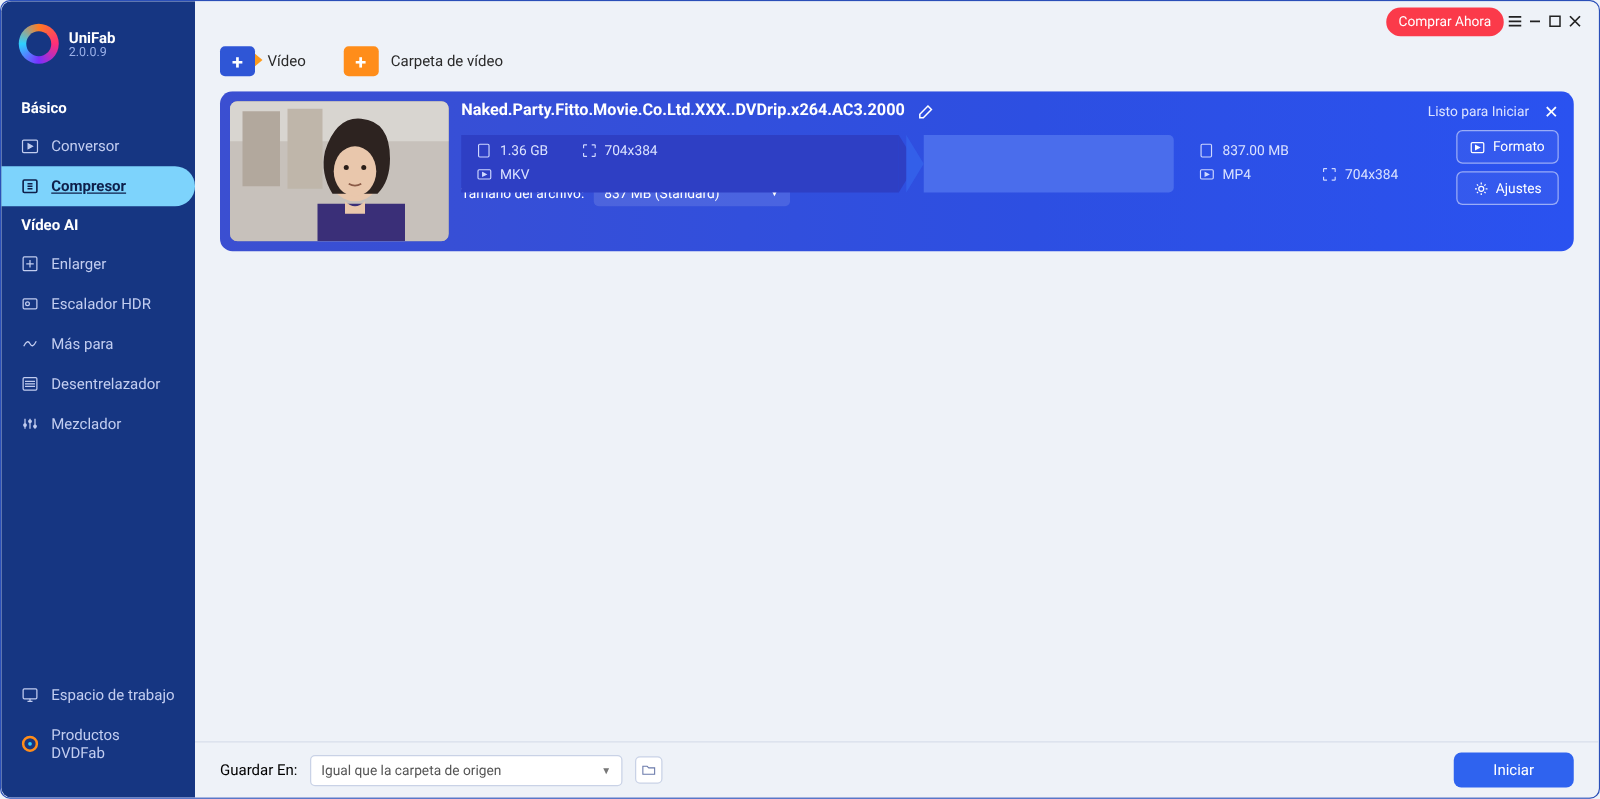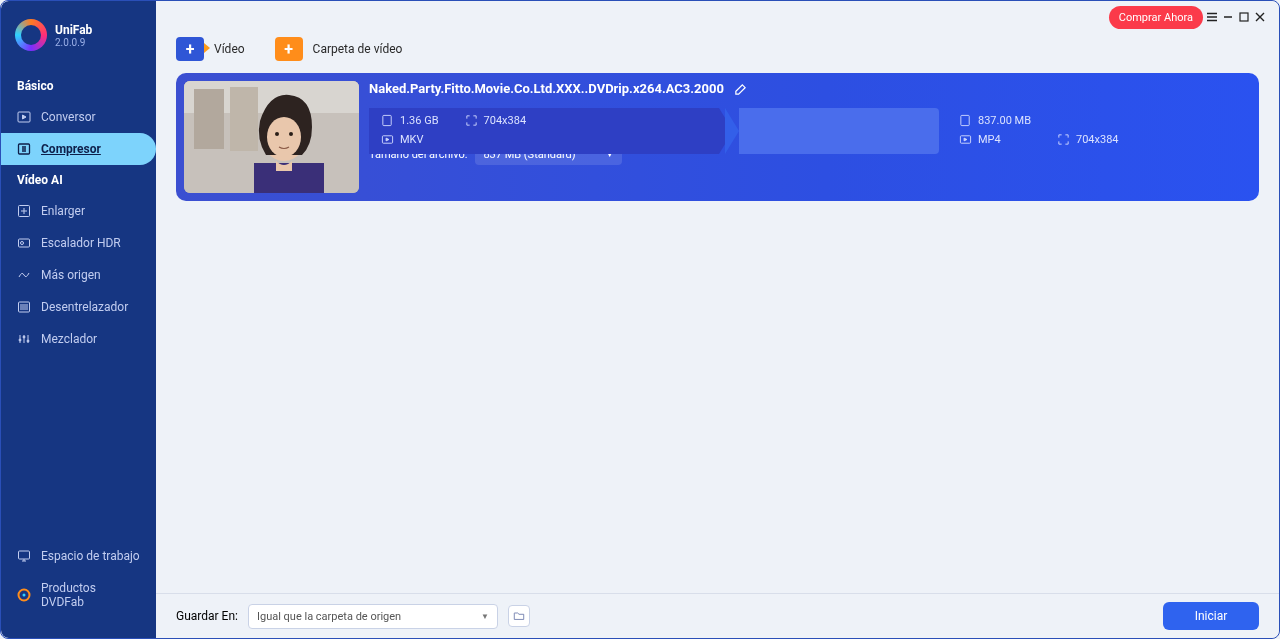--- a/index.html
+++ b/index.html
@@ -53,21 +53,21 @@
 .arrow-container { width: 570px; height: 46px; position: relative; display: flex; align-items: center; }
 .arrow-left { position: absolute; left: 0; top: 0; height: 100%; width: 350px; background: #2e3fc4; }
 .arrow-left::after { content: ""; position: absolute; right: -14px; top: 0; width: 0; height: 0; border-left: 14px solid #2e3fc4; border-top: 23px solid transparent; border-bottom: 23px solid transparent; }
 .arrow-right { position: absolute; left: 370px; top: 0; height: 100%; right: 0; background: #4a6dec; border-radius: 0 4px 4px 0; }
 .arrow-right::before { content: ""; position: absolute; left: -14px; top: 0; width: 0; height: 0; border-left: 14px solid #335fe9; border-top: 23px solid transparent; border-bottom: 23px solid transparent; z-index: 2; }
 
 .meta-left-layer { position: absolute; left: 12px; top: 6px; z-index: 3; }
 .meta-right-layer { position: absolute; left: 558px; top: 6px; z-index: 3; }
 
 .filesize-row { display: flex; align-items: center; gap: 8px; font-size: 11px; }
-.dropdown { background: rgba(255,255,255,0.12); border: none; border-radius: 4px; padding: 4px 8px; display: flex; align-items: center; gap: 30px; font-size: 11px; cursor: pointer; color: #fff; }
+.dropdown { background: rgba(255,255,255,0.12); border: none; border-radius: 4px; padding: 4px 8px; display: flex; align-items: center; gap: 40px; font-size: 11px; cursor: pointer; color: #fff; }
 .dropdown .caret { font-size: 8px; }
 
 .card-side { display: flex; flex-direction: column; align-items: flex-end; gap: 6px; padding-right: 4px; }
 .status-row { display: flex; align-items: center; gap: 12px; font-size: 11px; color: #dbe2ff; }
 .close-x { cursor: pointer; color: #fff; font-size: 14px; }
 
 .side-btn { background: rgba(255,255,255,0.05); border: 1px solid rgba(255,255,255,0.5); border-radius: 5px; color: #fff; font-size: 11px; padding: 6px 0; width: 82px; display: flex; align-items: center; justify-content: center; gap: 6px; cursor: pointer; }
 .side-btn svg { width: 12px; height: 12px; }
 
 .bottombar { border-top: 1px solid #d8deea; padding: 8px 20px; display: flex; align-items: center; gap: 10px; font-size: 12px; }
@@ -127,21 +127,21 @@
         </svg>
       </span>
     <span>Escalador HDR</span>
   </div>
   <div class="nav-item">
     <span class="nav-icon">
         <svg viewBox="0 0 14 14" fill="none" stroke="currentColor">
           <path d="M2 9 Q5 3 7 7 Q9 11 12 5"></path>
         </svg>
       </span>
-    <span>Más origen</span>
+    <span>Más para</span>
   </div>
   <div class="nav-item">
     <span class="nav-icon">
         <svg viewBox="0 0 14 14" fill="none" stroke="currentColor">
           <rect x="1.5" y="2" width="11" height="10" rx="1"></rect>
           <path d="M3 5 L11 5 M3 7 L11 7 M3 9 L11 9"></path>
         </svg>
       </span>
     <span>Desentrelazador</span>
   </div>
@@ -311,20 +311,40 @@
 
         <div class="filesize-row">
           <span>Tamaño del archivo:</span>
           <div class="dropdown">
             <span>837 MB (Standard)</span>
             <span class="caret">▼</span>
           </div>
         </div>
       </div>
 
+      <div class="card-side">
+        <div class="status-row">
+          <span>Listo para Iniciar</span>
+          <span class="close-x">✕</span>
+        </div>
+        <div class="side-btn">
+          <svg viewBox="0 0 12 12" fill="none" stroke="#fff">
+              <rect x="1" y="2" width="10" height="8" rx="1"></rect>
+              <path d="M4.5 4.5 L7.5 6 L4.5 7.5 Z" fill="#fff"></path>
+            </svg>
+          <span>Formato</span>
+        </div>
+        <div class="side-btn">
+          <svg viewBox="0 0 12 12" fill="none" stroke="#fff">
+              <circle cx="6" cy="6" r="2"></circle>
+              <path d="M6 1 L6 2.5 M6 9.5 L6 11 M1 6 L2.5 6 M9.5 6 L11 6 M2.5 2.5 L3.5 3.5 M8.5 8.5 L9.5 9.5 M9.5 2.5 L8.5 3.5 M3.5 8.5 L2.5 9.5"></path>
+            </svg>
+          <span>Ajustes</span>
+        </div>
+      </div>
     </div>
   </div>
 
   <div class="bottombar">
     <span>Guardar En:</span>
     <div class="save-select">
       <span>Igual que la carpeta de origen</span>
       <span class="caret">▼</span>
     </div>
     <div class="folder-btn">

